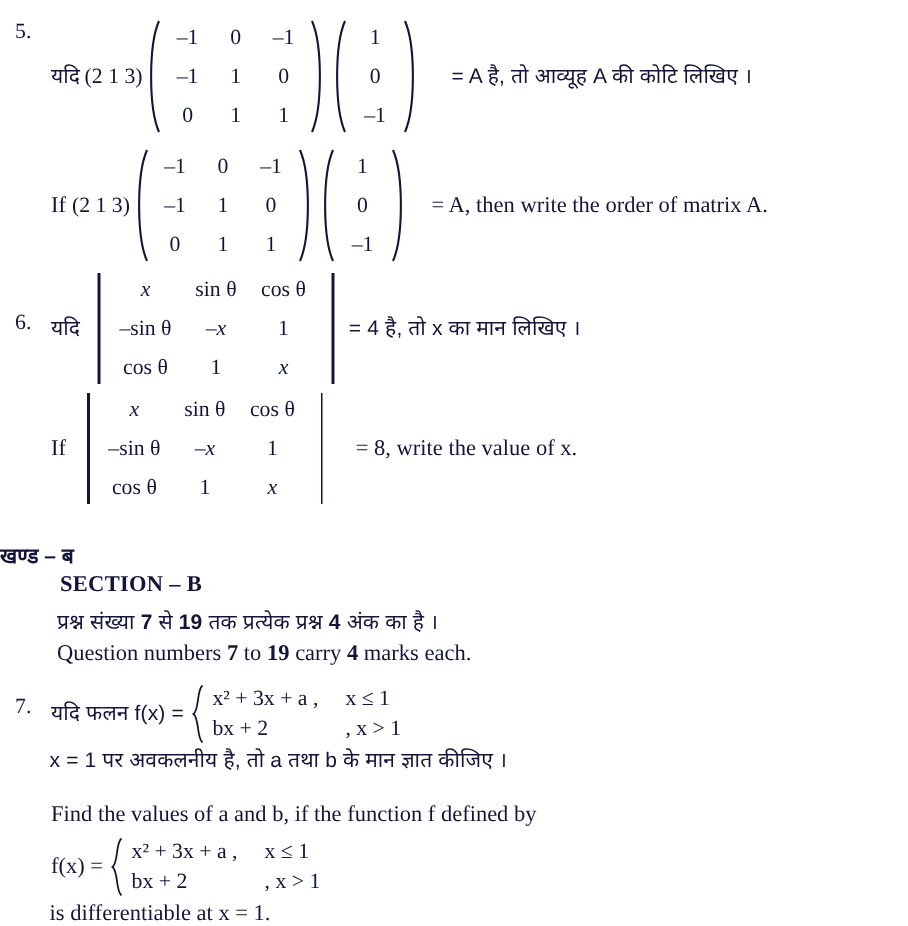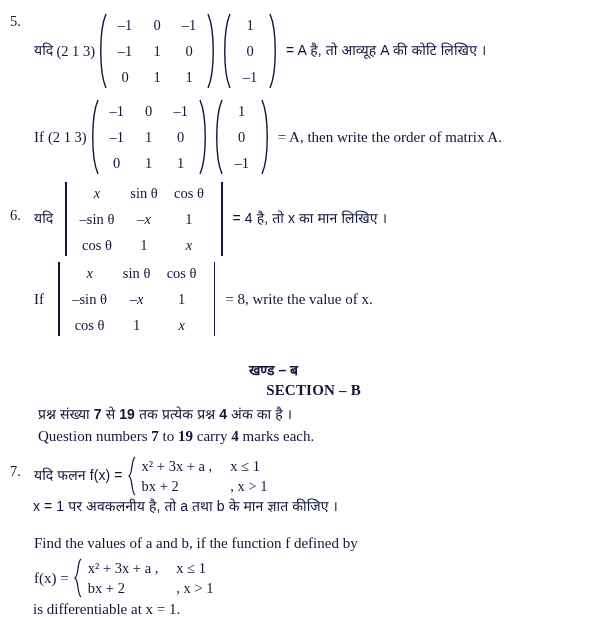--- a/index.html
+++ b/index.html
@@ -123,21 +123,20 @@
     font-size: 14.5px;
     column-gap: 10px;
     padding-left: 6px;
   }
   .pcases .cond { padding-left: 8px; }
 
   
   .center {
     position: absolute;
     width: 547px;
-    text-align: center;
   }
   .sec-hi {
     font-family: "Liberation Sans", "DejaVu Sans", sans-serif;
     font-size: 14px;
     font-weight: bold;
   }
   .sec-en {
     font-family: "Liberation Serif", "DejaVu Serif", serif;
     font-size: 15px;
     font-weight: bold;
@@ -199,21 +198,21 @@
             <span>0</span>
             <span>–1</span>
           </span>
           <span class="paren">
             <svg viewBox="0 0 13 78" preserveAspectRatio="none">
                 <path d="M2 2 C9 18, 9 60, 2 76" stroke="#12143a" stroke-width="1.4" fill="none"></path>
               </svg>
           </span>
         </span>
 
-        <span class="txt hin" style="margin-left:5px;">= A है, तो आव्यूह A की कोटि लिखिए ।</span>
+        <span class="txt hin" style="margin-left:20px;">= A है, तो आव्यूह A की कोटि लिखिए ।</span>
       </div>
 
       <div class="line" style="height:78px; margin-top:8px;">
         <span class="txt eng">If</span>
         <span class="txt" style="margin-left:4px;">(2 1 3)</span>
 
         <span class="matrix-group" style="height:78px;">
           <span class="paren">
             <svg viewBox="0 0 13 78" preserveAspectRatio="none">
                 <path d="M11 2 C4 18, 4 60, 11 76" stroke="#12143a" stroke-width="1.4" fill="none"></path>
@@ -248,21 +247,21 @@
             <span>0</span>
             <span>–1</span>
           </span>
           <span class="paren">
             <svg viewBox="0 0 13 78" preserveAspectRatio="none">
                 <path d="M2 2 C9 18, 9 60, 2 76" stroke="#12143a" stroke-width="1.4" fill="none"></path>
               </svg>
           </span>
         </span>
 
-        <span class="txt eng" style="margin-left:5px;">= A, then write the order of matrix A.</span>
+        <span class="txt eng" style="margin-left:15px;">= A, then write the order of matrix A.</span>
       </div>
     </div>
   </div>
 
   <div class="qblock" style="left:0; top:182px;">
     <div class="qnum txt" style="padding-top:24px;">6.</div>
     <div class="qbody">
 
       <div class="line" style="height:74px;">
         <span class="txt hin" style="margin-right:6px;">यदि</span>
@@ -294,21 +293,21 @@
             <span>cos θ</span>
             <span>–sin θ</span>
             <span class="ital">–x</span>
             <span>1</span>
             <span>cos θ</span>
             <span>1</span>
             <span class="ital">x</span>
           </span>
           <span class="detbar" style="margin-left:10px;"></span>
         </span>
-        <span class="txt eng" style="margin-left:4px;">= 8, write the value of x.</span>
+        <span class="txt eng" style="margin-left:16px;">= 8, write the value of x.</span>
       </div>
     </div>
   </div>
 
   <div class="center sec-hi" style="top:360px;">खण्ड – ब</div>
   <div class="center sec-en" style="top:382px;">SECTION – B</div>
 
   <div class="instr txt hin" style="top:406px;">
     <span>प्रश्न संख्या </span><span class="bold">7</span><span> से </span><span class="bold">19</span><span> तक प्रत्येक प्रश्न </span><span class="bold">4</span><span> अंक का है ।</span>
   </div>

